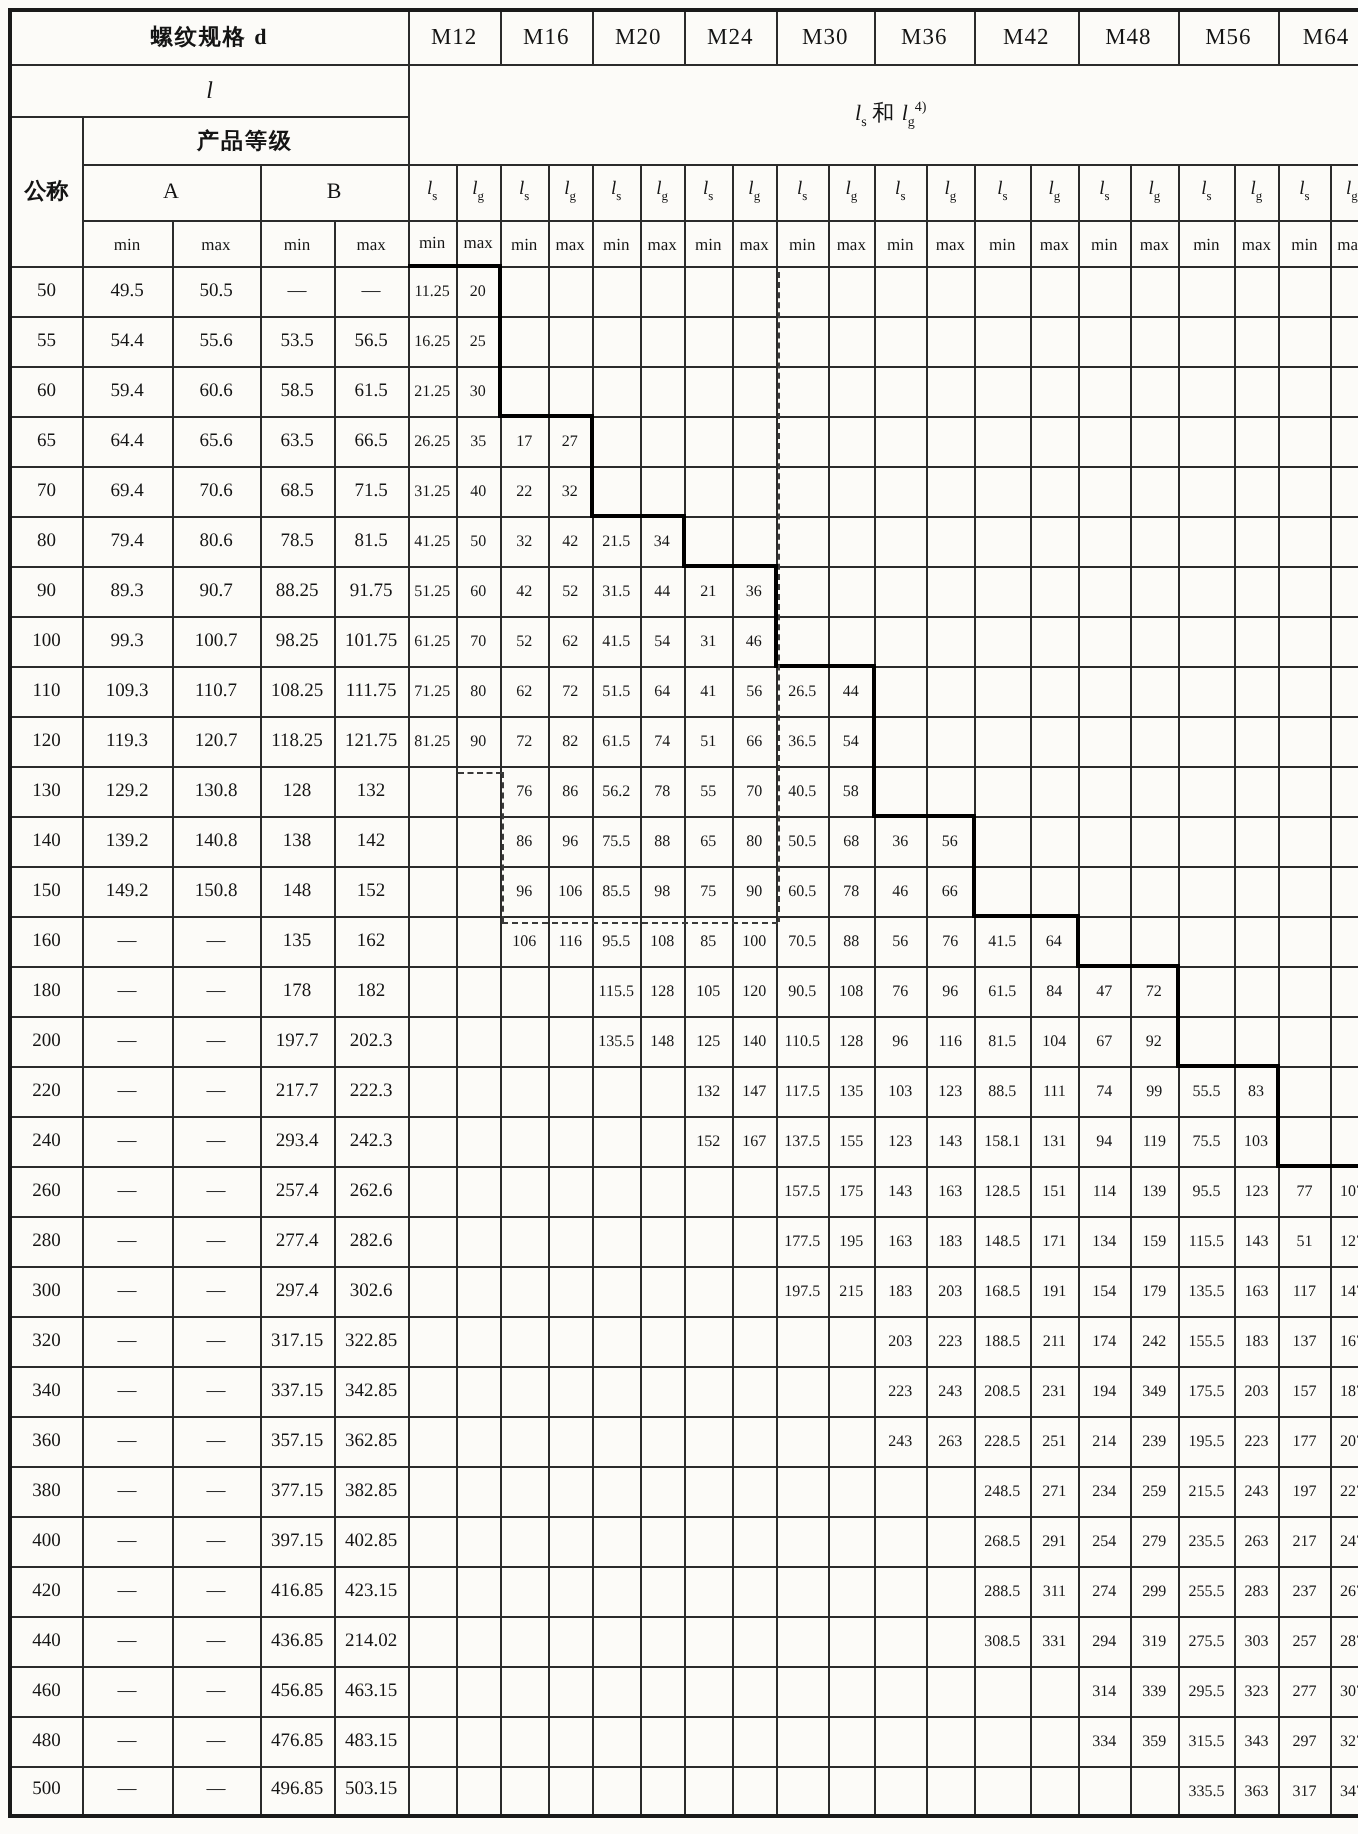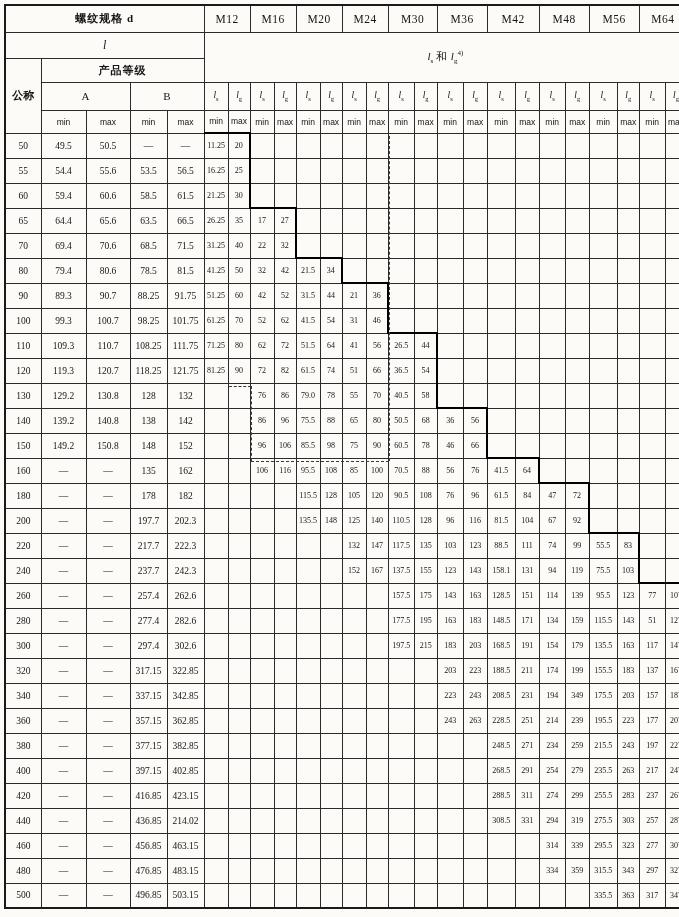--- a/index.html
+++ b/index.html
@@ -33,21 +33,21 @@
   tbody tr{height:25px;}
   
   .cn{font-size:11px;font-weight:bold;letter-spacing:1px;}
   .size-h{font-size:11.5px;letter-spacing:0.5px;}
   .lvar{font-style:italic;font-size:12px;font-weight:normal;}
   .lslg-big{font-size:11px;font-weight:normal;}
   .lslg-big sub{font-size:7px;}
   .lslg-big sup{font-size:7px;}
   .lslg{font-size:9.5px;font-style:italic;}
   .lslg sub{font-size:6.5px;font-style:normal;}
-  .mm{font-size:8.5px;font-family:Liberation Sans, sans-serif;}
+  .mm{font-size:8.5px;font-family:Liberation Serif, serif;}
   .ab{font-size:11px;}
   td.c-l{font-size:9.5px;}
   td.c-ab{font-size:9.5px;}
   td.num{font-size:8px;}
   
   .bt{border-top:2px solid #000 !important;}
   .bl{border-left:2px solid #000 !important;}
   
   .dash{position:absolute;pointer-events:none;z-index:5;}
   .dash.v{border-left:1px dashed #3a3a3a;width:0;}
@@ -433,21 +433,21 @@
         <tr>
           <td class="c-l">130</td>
           <td class="c-ab">129.2</td>
           <td class="c-ab">130.8</td>
           <td class="c-ab">128</td>
           <td class="c-ab">132</td>
           <td class="num"></td>
           <td class="num"></td>
           <td class="num">76</td>
           <td class="num">86</td>
-          <td class="num">79.0</td>
+          <td class="num">56.2</td>
           <td class="num">78</td>
           <td class="num">55</td>
           <td class="num">70</td>
           <td class="num">40.5</td>
           <td class="num">58</td>
           <td class="num bl"></td>
           <td class="num"></td>
           <td class="num"></td>
           <td class="num"></td>
           <td class="num"></td>
@@ -616,21 +616,21 @@
           <td class="num">99</td>
           <td class="num bt">55.5</td>
           <td class="num bt">83</td>
           <td class="num bl"></td>
           <td class="num"></td>
         </tr>
         <tr>
           <td class="c-l">240</td>
           <td class="c-ab">—</td>
           <td class="c-ab">—</td>
-          <td class="c-ab">237.7</td>
+          <td class="c-ab">293.4</td>
           <td class="c-ab">242.3</td>
           <td class="num"></td>
           <td class="num"></td>
           <td class="num"></td>
           <td class="num"></td>
           <td class="num"></td>
           <td class="num"></td>
           <td class="num">152</td>
           <td class="num">167</td>
           <td class="num">137.5</td>
@@ -741,21 +741,21 @@
           <td class="num"></td>
           <td class="num"></td>
           <td class="num"></td>
           <td class="num"></td>
           <td class="num"></td>
           <td class="num">203</td>
           <td class="num">223</td>
           <td class="num">188.5</td>
           <td class="num">211</td>
           <td class="num">174</td>
-          <td class="num">199</td>
+          <td class="num">242</td>
           <td class="num">155.5</td>
           <td class="num">183</td>
           <td class="num">137</td>
           <td class="num">167</td>
         </tr>
         <tr>
           <td class="c-l">340</td>
           <td class="c-ab">—</td>
           <td class="c-ab">—</td>
           <td class="c-ab">337.15</td>

